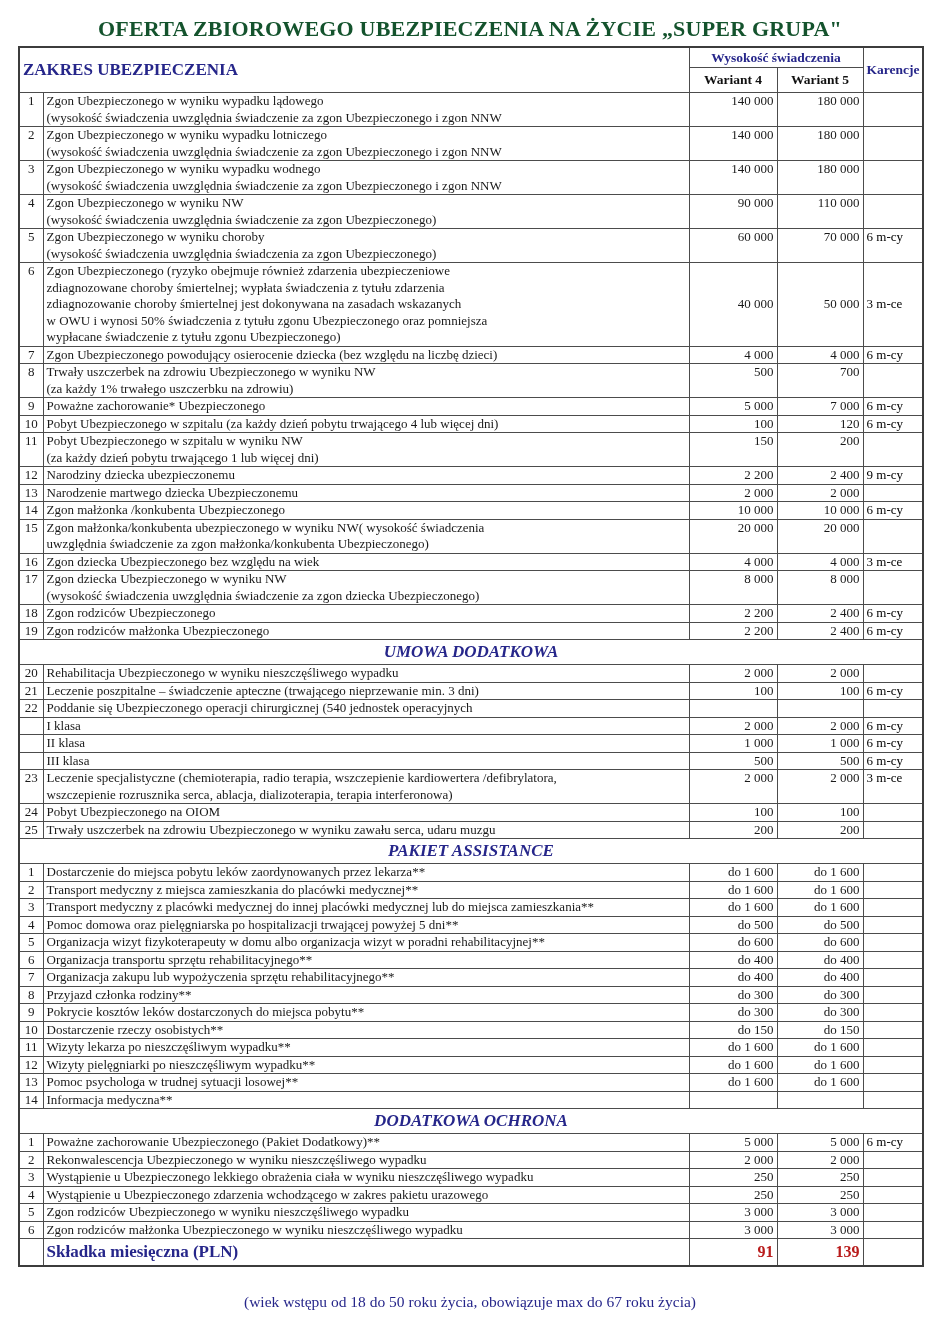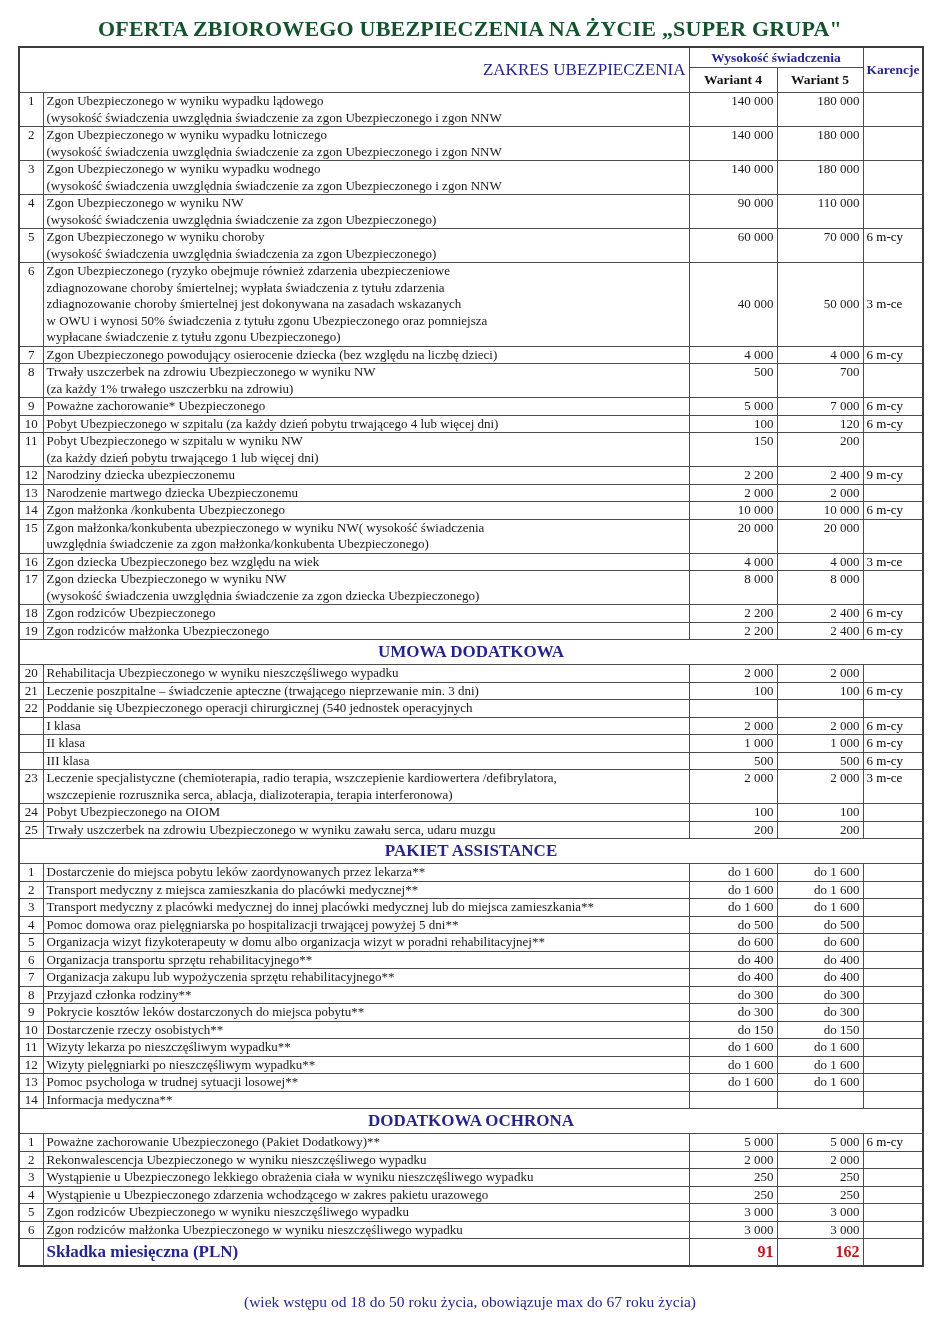--- a/index.html
+++ b/index.html
@@ -39,23 +39,23 @@
   table.offer { border: 2px solid #3c3c3c; }
   col.c-num { width: 24px; }
   col.c-desc { width: 646px; }
   col.c-w4 { width: 88px; }
   col.c-w5 { width: 86px; }
   col.c-kar { width: 60px; }
 
   thead th { background: #ffffff; }
   th.zakres {
     font-size: 17px;
-    font-weight: normal;
+    font-weight: bold;
     color: #26268a;
-    text-align: right;
+    text-align: left;
     vertical-align: middle;
   }
   th.wysokosc {
     font-size: 13.5px;
     font-weight: bold;
     color: #26268a;
     text-align: center;
     height: 19px;
   }
   th.karencje {
@@ -90,20 +90,21 @@
   }
   tr.row.mid td.val, tr.row.mid td.kar { vertical-align: middle; }
 
   td.section-heading {
     text-align: center;
     font-size: 17px;
     font-weight: bold;
     color: #26268a;
     height: 24px;
     vertical-align: middle;
+    font-style: italic;
   }
   tr.summary-row td { height: 26px; vertical-align: middle; }
   td.summary-label {
     font-size: 17px;
     font-weight: bold;
     color: #26268a;
     padding-left: 5px;
   }
   td.summary-val {
     font-size: 16px;
@@ -502,21 +503,21 @@
           <td class="val">3 000</td>
           <td class="val">3 000</td>
           <td class="kar"></td>
         </tr>
       </tbody>
     <tbody>
       <tr class="summary-row">
         <td class="num"></td>
         <td class="summary-label">Składka miesięczna (PLN)</td>
         <td class="summary-val">91</td>
-        <td class="summary-val">162</td>
+        <td class="summary-val">139</td>
         <td class="kar"></td>
       </tr>
     </tbody>
   </table>
 
   <div class="footer">
     <p class="f2">(wiek wstępu od 18 do 50 roku życia, obowiązuje max do 67 roku życia)</p>
   </div>
 
 </div>

